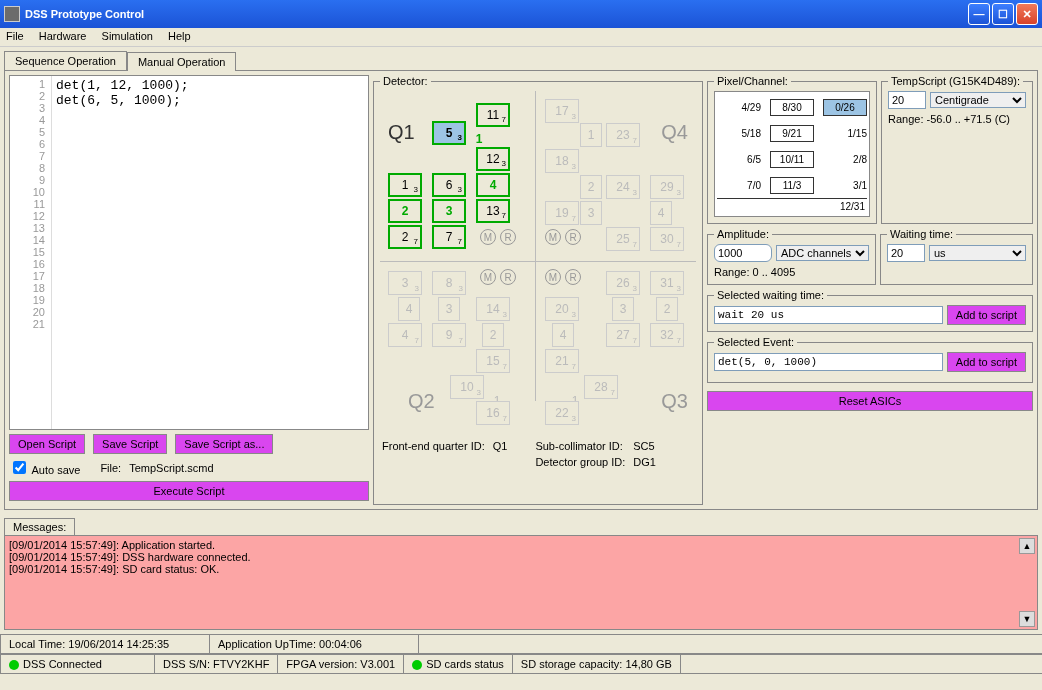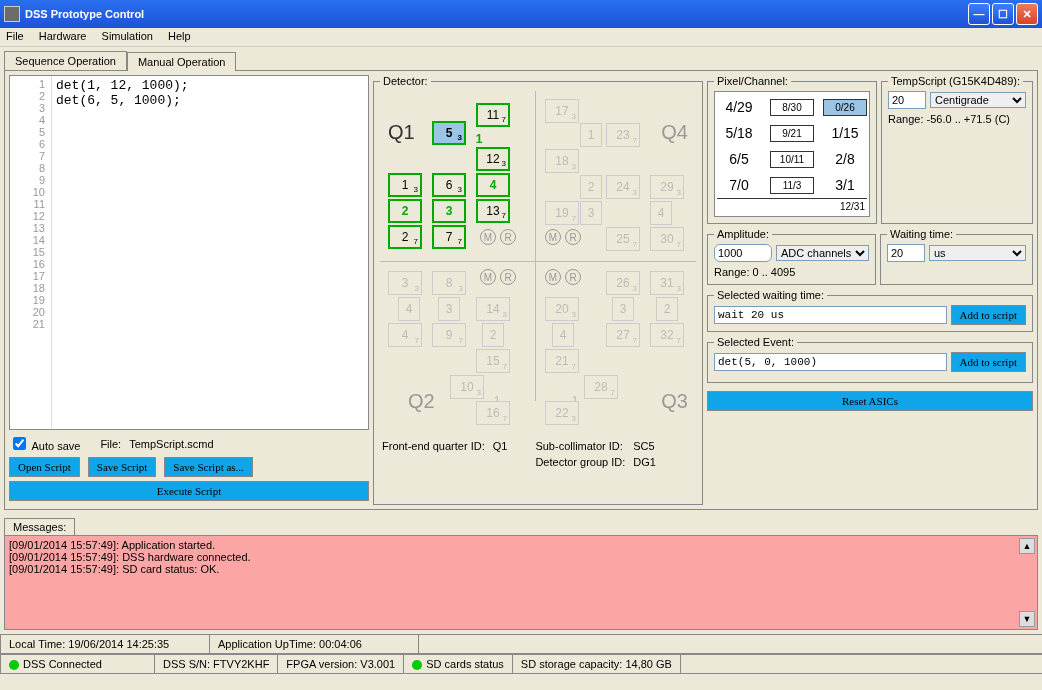--- a/index.html
+++ b/index.html
@@ -23,21 +23,21 @@
   .panel { border: 1px solid #888; margin: 0 4px 4px 4px; padding: 4px; background:#ece9d8; }
   
   .row { display: flex; gap: 4px; }
   
   .editor-wrap { width: 360px; }
   .editor { display: flex; background: #fff; border: 1px solid #888; height: 355px; }
   .gutter { width: 42px; background: #fff; color:#999; text-align:right; padding: 2px 6px 2px 2px; font-family: "Courier New", monospace; font-size:13px; border-right:1px solid #ddd;}
   .code { flex:1; font-family:"Courier New",monospace; font-size:13px; padding:2px 4px; white-space:pre; }
   .editor-bottom { margin-top:4px; }
   .editor-bottom .line { display:flex; align-items:center; gap:8px; margin-bottom:4px; }
-  .btn { background:#0ea5e9; border:1px solid #888; padding:3px 8px; cursor:default;font-family:Liberation Serif, serif; }
+  .btn { background:#d946ef; border:1px solid #888; padding:3px 8px; cursor:default; }
   
   fieldset { border:1px solid #888; padding:4px 6px 6px 6px; margin:0; background:#ece9d8; }
   legend { padding:0 3px; }
   
   .detector { width: 330px; }
   .det-grid { position:relative; height:340px; background:#ece9d8; }
   .quadrant { position:absolute; font-size:20px; color:#999; font-family:Arial;}
   .cell { position:absolute; width:34px; height:24px; border:1px solid #999; background:#ece9d8; display:flex; align-items:center; justify-content:center; font-size:12px; }
   .cell .sub { font-size:8px; position:absolute; right:2px; bottom:1px; }
   .cell.green { border:2px solid #0a0; }
@@ -49,21 +49,21 @@
   .det-info table td { padding:1px 6px 1px 0; }
   
   .rightcol { flex:1; display:flex; flex-direction:column; gap:4px; }
   .right-top { display:flex; gap:4px; }
   .pixel-fs { width:170px; }
   .pixel-grid { background:#fff; border:1px solid #888; padding:2px;}
   .pg-row { display:flex; justify-content:space-between; align-items:center; height:26px;}
   .pg-cell { width:44px; text-align:center; border:1px solid #333; padding:2px 0; font-size:10px; background:#fff;}
   .pg-cell.mid { font-size:10px;}
   .pg-cell.sel { background:#9cc4e4; }
-  .pg-plain { width:44px; text-align:center; font-size:14px;}
+  .pg-plain { width:44px; text-align:right; font-size:10px;}
   .pg-bottom { text-align:right; padding:2px; border-top:1px solid #333; font-size:10px;}
   .temp-fs { flex:1; }
   .inline { display:flex; gap:4px; align-items:center; }
   input.text { border:1px solid #7f9db9; padding:2px 3px; font-size:11px; }
   select { border:1px solid #7f9db9; font-size:11px; }
   .wide-btn { width:100%; }
   
   .msgs-tab { display:inline-block; border:1px solid #888; padding:2px 8px; background:#ece9d8; border-bottom:none; margin:4px 0 0 4px;}
   .msgs { margin:0 4px 4px 4px; border:1px solid #888; background:#fca5a5; height:95px; padding:3px 4px; overflow:auto; position:relative;}
   .scrollbtn{position:absolute; right:2px; width:16px; height:16px; background:#ddd; border:1px solid #999; display:flex; align-items:center; justify-content:center; font-size:9px;}
@@ -133,28 +133,28 @@
             <div>18</div>
             <div>19</div>
             <div>20</div>
             <div>21</div>
           </div>
         <div class="code">det(1, 12, 1000);
 det(6, 5, 1000);</div>
       </div>
       <div class="editor-bottom">
         <div class="line">
+          <button class="btn">Open Script</button>
+          <button class="btn">Save Script</button>
+          <button class="btn">Save Script as...</button>
+        </div>
+        <div class="line">
           <label><input type="checkbox" checked="" style=""> <span>Auto save</span></label>
           <span style="margin-left:12px;">File:</span>
           <span>TempScript.scmd</span>
-        </div>
-        <div class="line">
-          <button class="btn">Open Script</button>
-          <button class="btn">Save Script</button>
-          <button class="btn">Save Script as...</button>
         </div>
         <div class="line">
           <button class="btn" style="flex:1">Execute Script</button>
         </div>
       </div>
     </div>
 
     <fieldset class="detector">
       <legend>Detector:</legend>
       <div class="det-grid">

